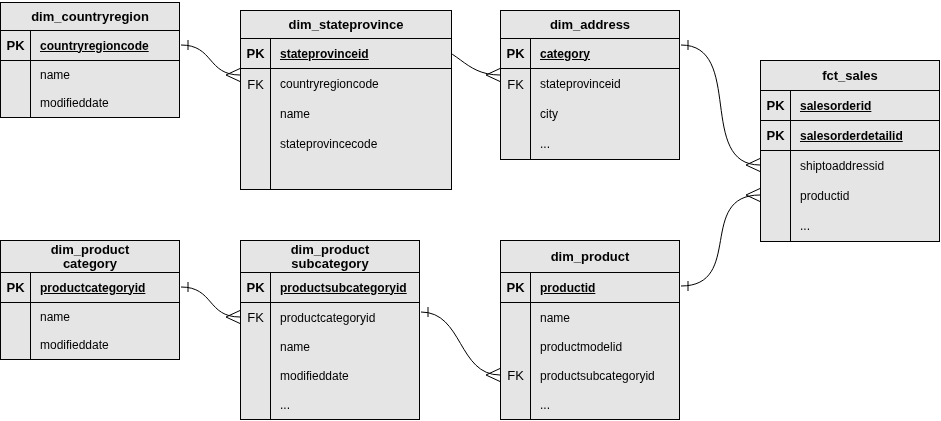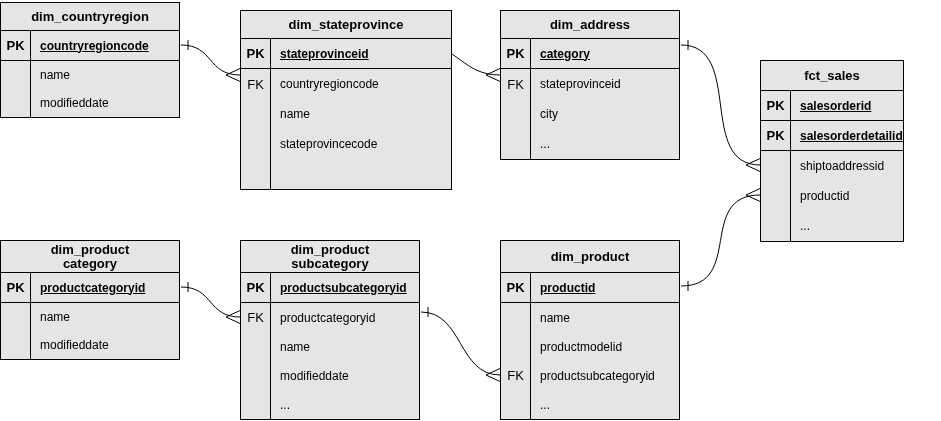--- a/index.html
+++ b/index.html
@@ -120,21 +120,21 @@
   <div class="e-row h30">
     <div class="e-key"></div>
     <div class="e-field">city</div>
   </div>
   <div class="e-row h30">
     <div class="e-key"></div>
     <div class="e-field">...</div>
   </div>
 </div>
 
-<div class="entity" style="left:760px;top:60px;width:144px;">
+<div class="entity" style="left:760px;top:60px;width:180px;">
   <div class="e-title h30">fct_sales</div>
   <div class="e-row pk-row h30">
     <div class="e-key bold">PK</div>
     <div class="e-field">salesorderid</div>
   </div>
   <div class="e-row pk-row h30">
     <div class="e-key bold">PK</div>
     <div class="e-field">salesorderdetailid</div>
   </div>
   <div class="e-row h30">

